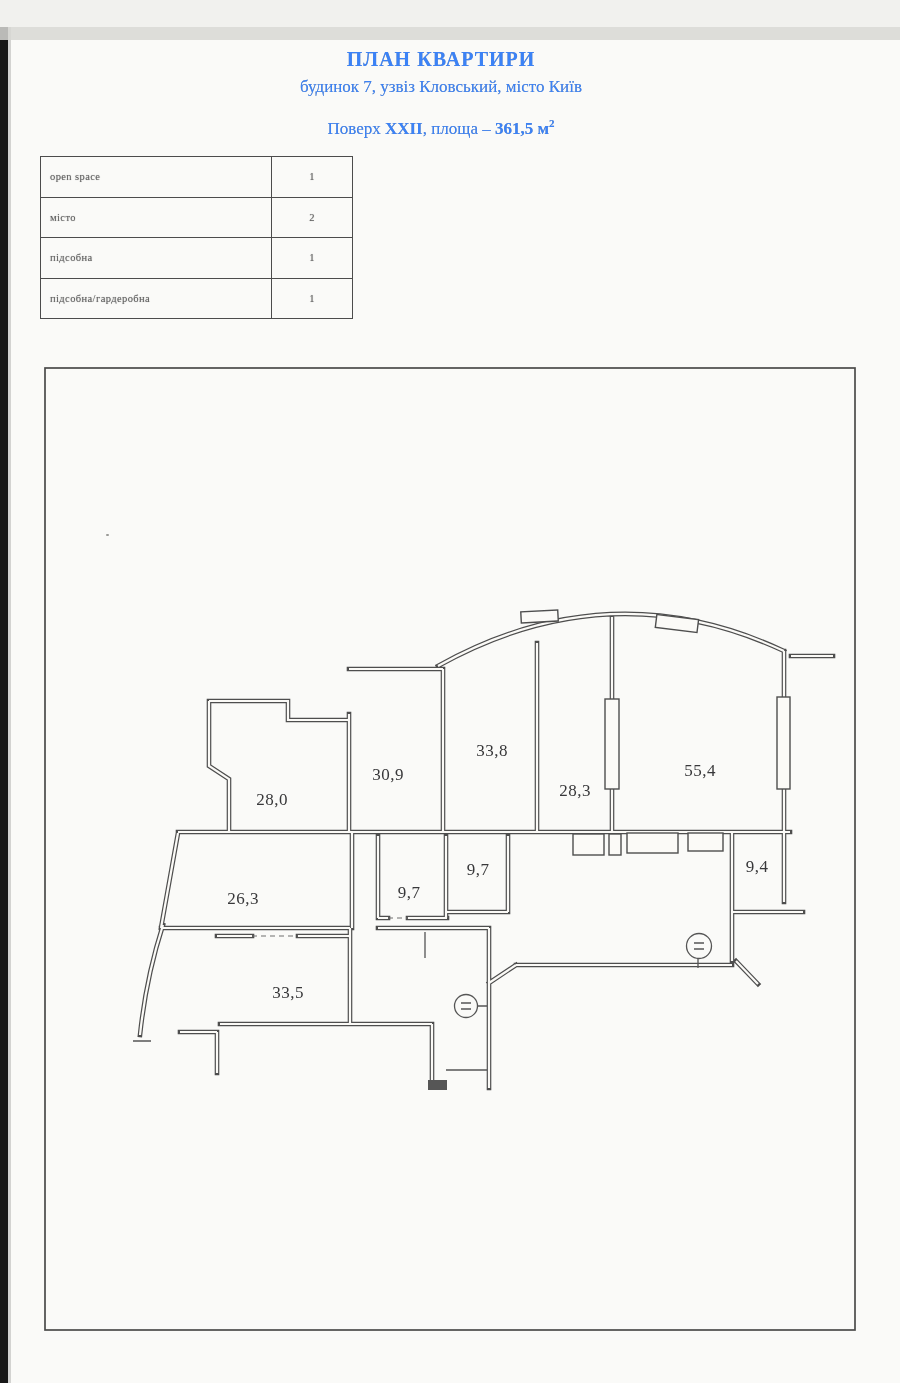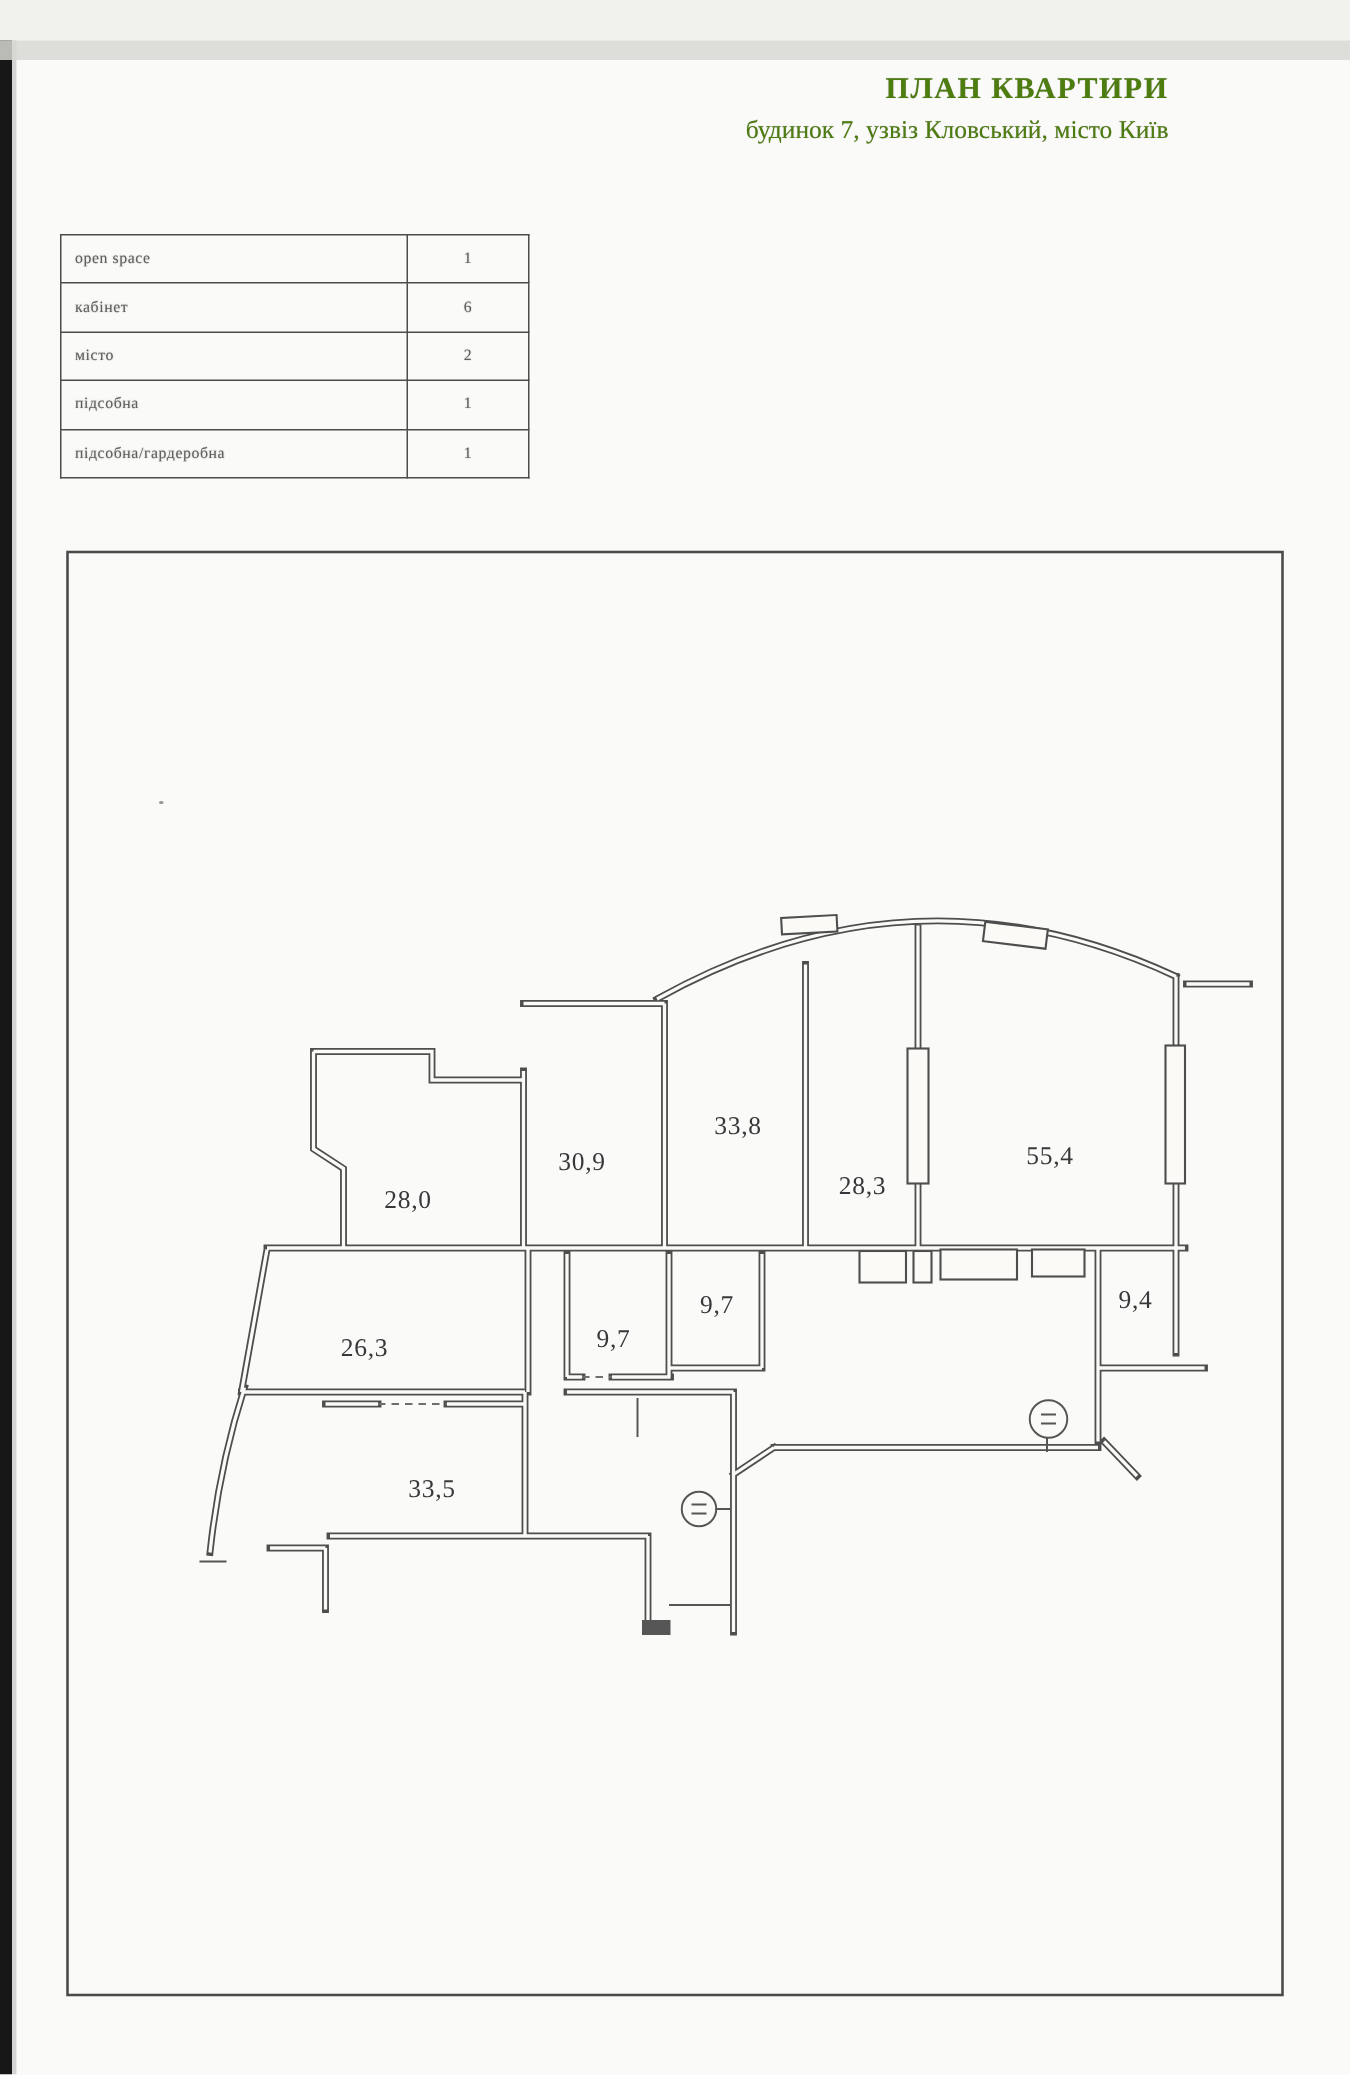--- a/index.html
+++ b/index.html
@@ -8,21 +8,21 @@
     background:#fafaf8;
     font-family:"Liberation Serif","DejaVu Serif",serif;
   }
   
   .scan-strip-left{position:absolute;left:0;top:0;width:8px;height:1383px;background:#171717;}
   .scan-strip-fade{position:absolute;left:8px;top:0;width:3px;height:1383px;background:#8a8a8a;opacity:.35;}
   .scan-band-top{position:absolute;left:0;top:27px;width:900px;height:13px;background:#d7d7d4;opacity:.85;}
   .scan-band-top2{position:absolute;left:0;top:0;width:900px;height:27px;background:#f1f1ee;}
   .speck{position:absolute;left:106px;top:534px;width:3px;height:2px;background:#9a9a97;border-radius:1px;}
   
-  .header{position:absolute;left:129px;top:48px;width:650px;text-align:right;color:#4d7c0f;}
+  .header{position:absolute;left:116px;top:48px;width:650px;text-align:center;color:#3b82f6;}
   .header .t1{font-size:20px;font-weight:bold;letter-spacing:1px;margin:0 0 6px 0;}
   .header .t2{font-size:17px;margin:0 0 20px 0;}
   .header .t3{font-size:17px;margin:0;}
   .header .b{font-weight:bold;}
   .header sup{font-size:11px;font-weight:bold;}
   .header *{text-shadow:0 0 .6px rgba(60,60,60,.45);}
   
   .room-table{
     position:absolute;left:40px;top:156px;width:313px;height:163px;
     border-collapse:collapse;table-layout:fixed;
@@ -55,31 +55,28 @@
 
 <div class="scan-strip-left"></div>
 <div class="scan-strip-fade"></div>
 <div class="scan-band-top2"></div>
 <div class="scan-band-top"></div>
 <div class="speck"></div>
 
 <div class="header">
   <div class="t1">ПЛАН КВАРТИРИ</div>
   <div class="t2">будинок 7, узвіз Кловський, місто Київ</div>
+  <div class="t3"><span>Поверх </span><span class="b">XXII</span><span>, площа – </span><span class="b">361,5 м</span><sup>2</sup></div>
 </div>
 
 <table class="room-table">
   <tbody>
       <tr>
     <td>open space</td>
     <td class="cnt">1</td>
-  </tr>
-  <tr>
-    <td>кабінет</td>
-    <td class="cnt">6</td>
   </tr>
   <tr>
     <td>місто</td>
     <td class="cnt">2</td>
   </tr>
   <tr>
     <td>підсобна</td>
     <td class="cnt">1</td>
   </tr>
   <tr>

